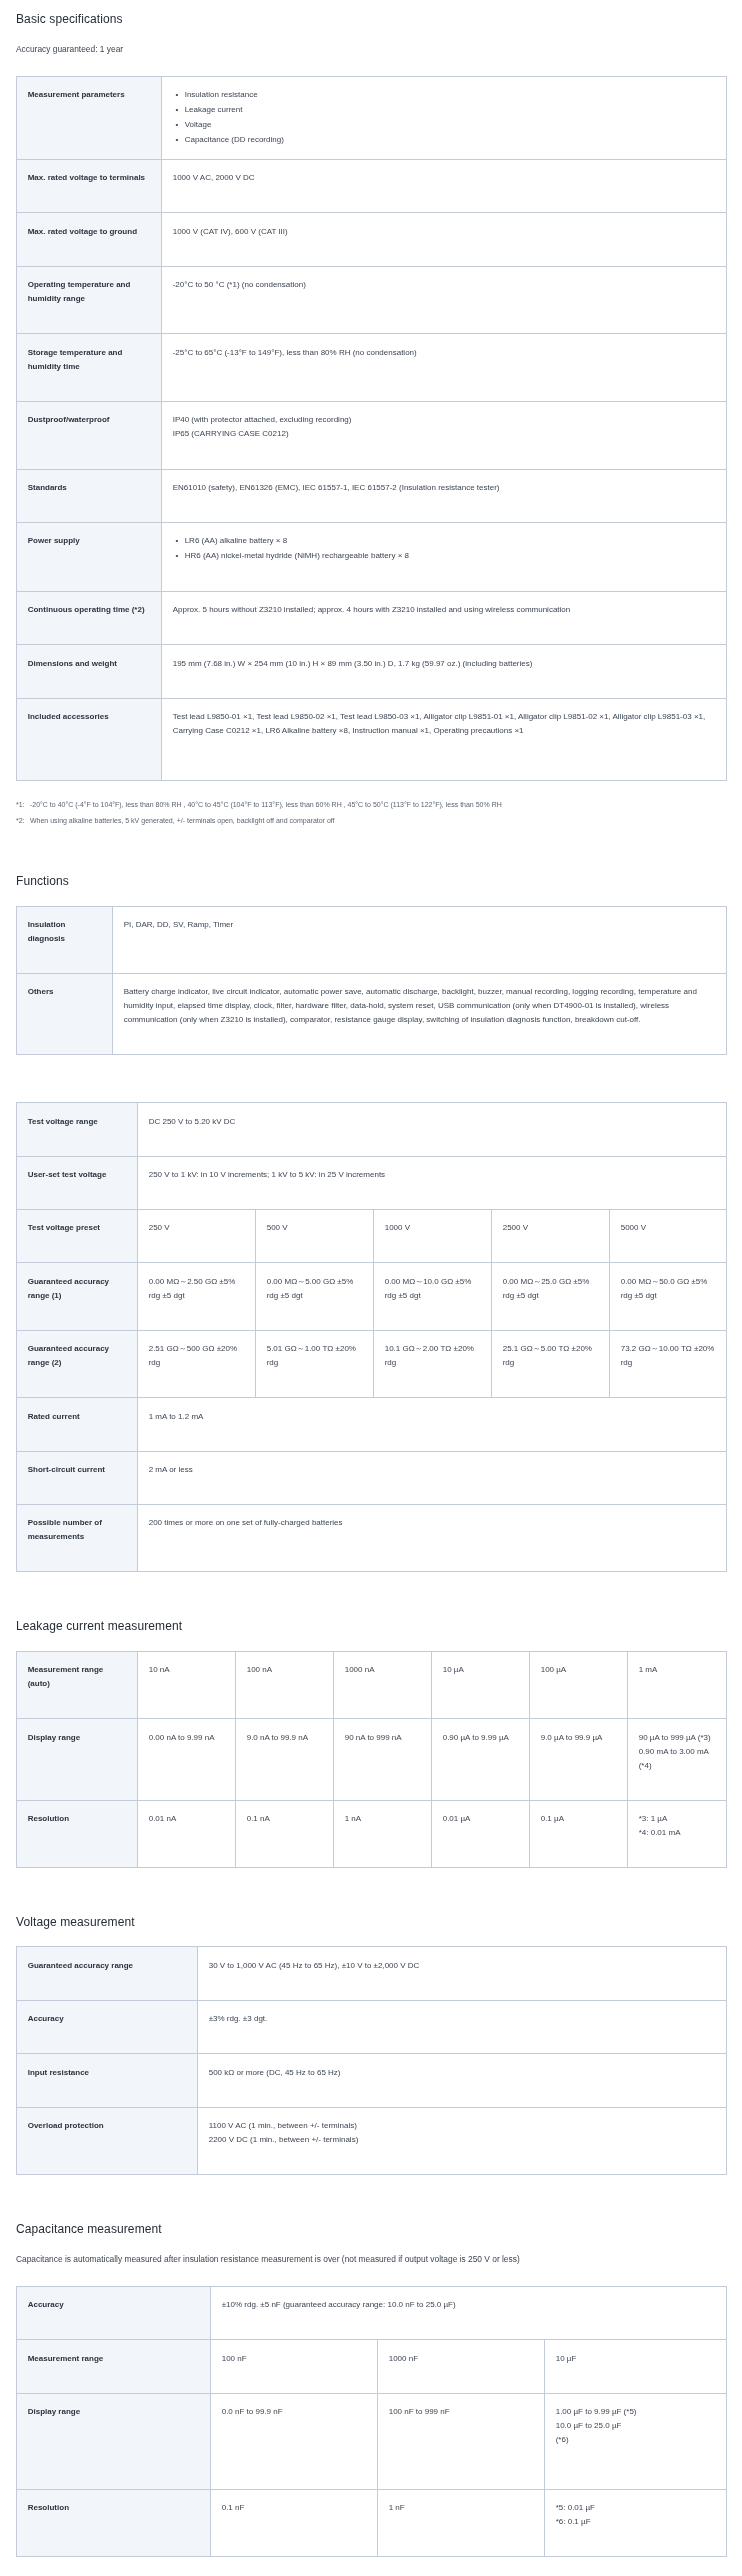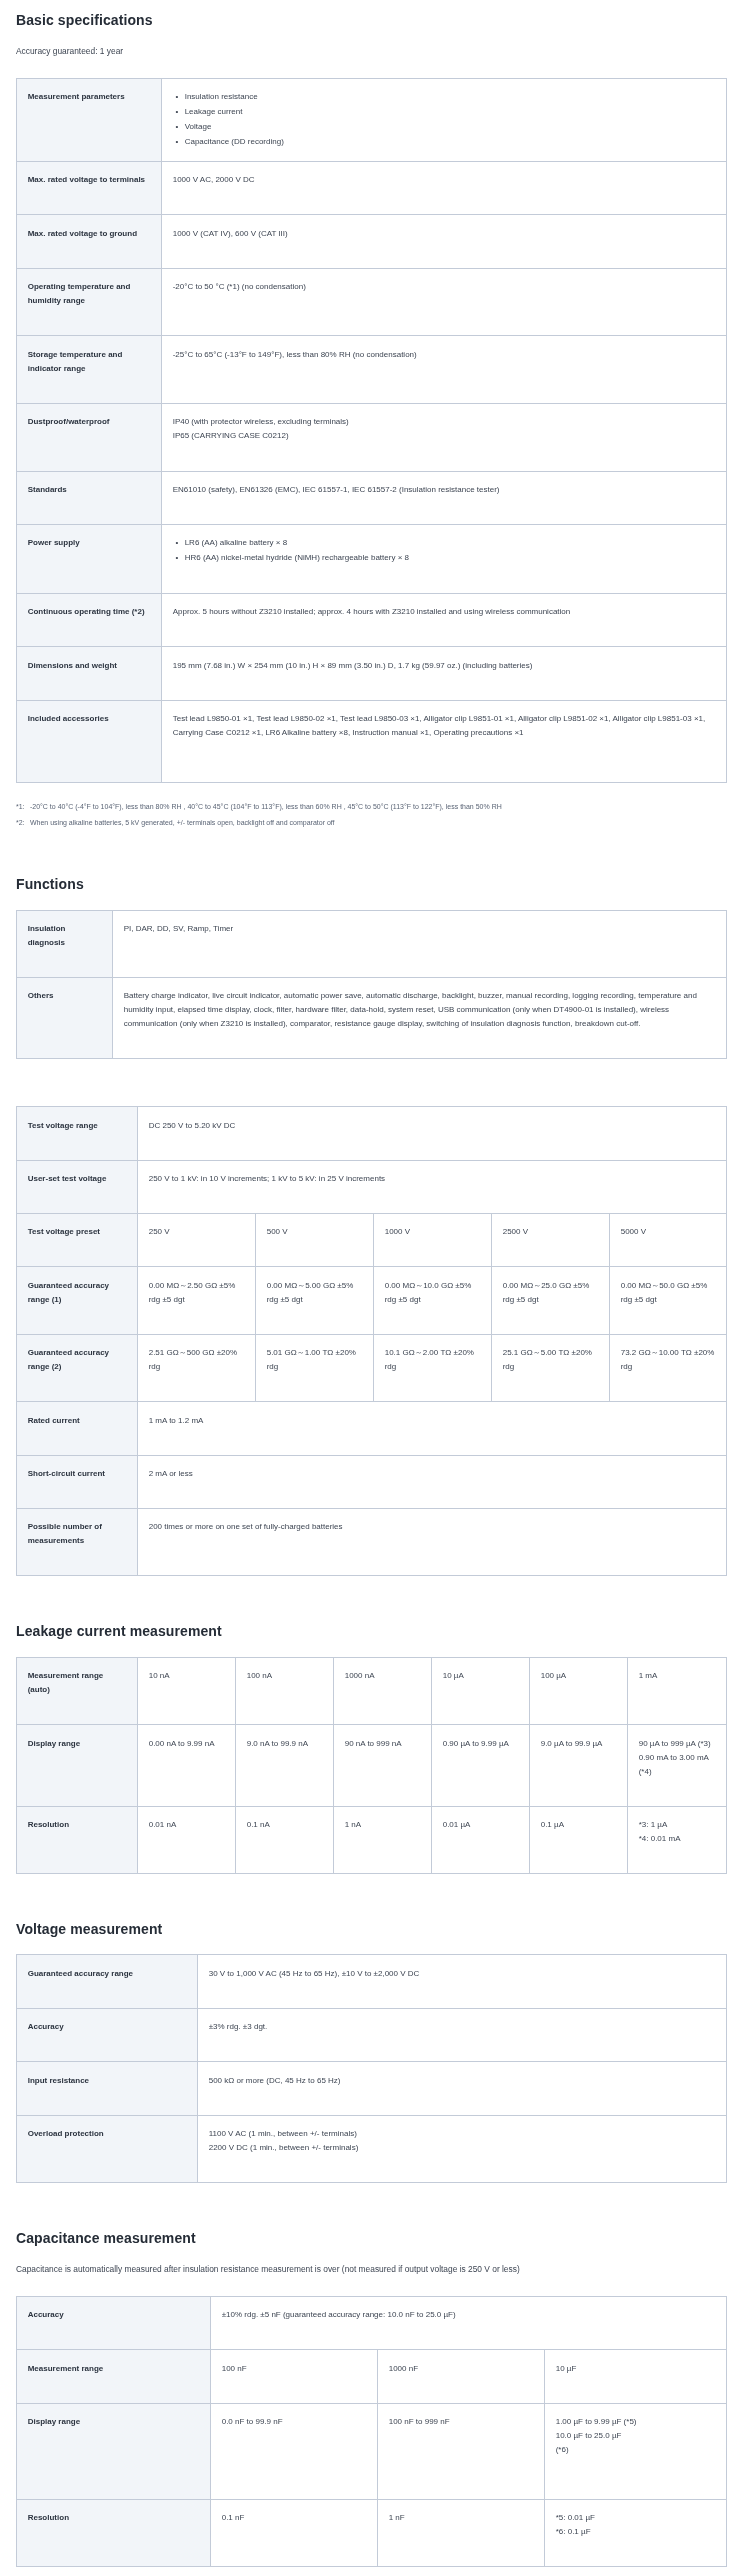--- a/index.html
+++ b/index.html
@@ -12,22 +12,22 @@
     font-family: "Liberation Sans", sans-serif;
     color: #333a45;
     -webkit-font-smoothing: antialiased;
   }
   .page {
     width: 743px;
     box-sizing: border-box;
     padding: 12px 16px 27px 16px;
   }
   h2.section-title {
-    font-size: 14px;
-    font-weight: bold;
+    font-size: 12px;
+    font-weight: normal;
     color: #252c36;
     margin: 0 0 17.4px 0;
     letter-spacing: 0.1px;
   }
   .section {
     margin-bottom: 23px;
   }
   .lead {
     font-size: 8.4px;
     color: #3d4552;
@@ -127,27 +127,27 @@
         </tr>
         <tr class="shade">
           <td class="rowhead wide tall">Max. rated voltage to ground</td>
           <td class="plain tall">1000 V (CAT IV), 600 V (CAT III)</td>
         </tr>
         <tr class="shade">
           <td class="rowhead wide tall">Operating temperature and humidity range</td>
           <td class="plain tall">-20°C to 50 °C (*1) (no condensation)</td>
         </tr>
         <tr class="shade">
-          <td class="rowhead wide tall">Storage temperature and indicator range</td>
+          <td class="rowhead wide tall">Storage temperature and humidity time</td>
           <td class="plain tall">-25°C to 65°C (-13°F to 149°F), less than 80% RH (no condensation)</td>
         </tr>
         <tr class="shade">
           <td class="rowhead wide tall">Dustproof/waterproof</td>
           <td class="plain tall multiline">
-            <div>IP40 (with protector wireless, excluding terminals)</div>
+            <div>IP40 (with protector attached, excluding recording)</div>
             <div>IP65 (CARRYING CASE C0212)</div>
           </td>
         </tr>
         <tr class="shade">
           <td class="rowhead wide tall">Standards</td>
           <td class="plain tall">EN61010 (safety), EN61326 (EMC), IEC 61557-1, IEC 61557-2 (Insulation resistance tester)</td>
         </tr>
         <tr class="shade">
           <td class="rowhead wide tall">Power supply</td>
           <td class="plain tall">

